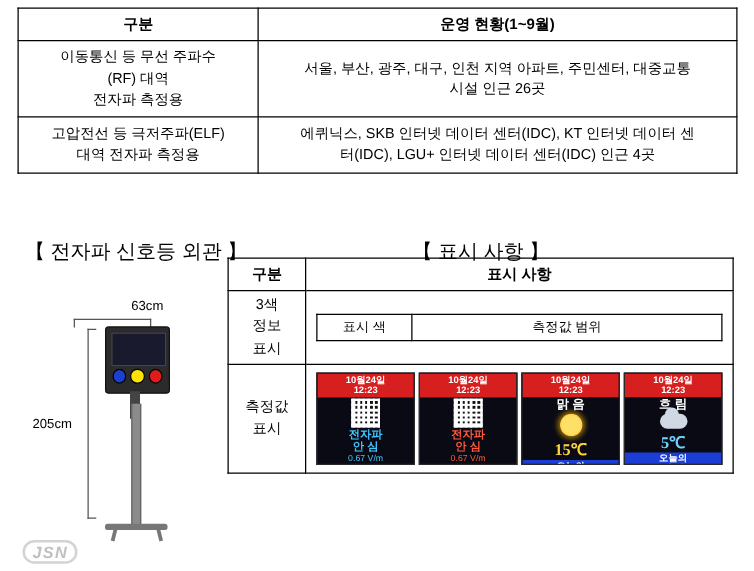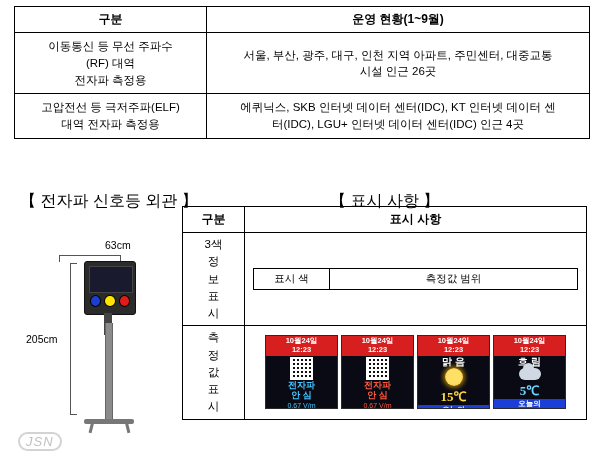--- a/index.html
+++ b/index.html
@@ -148,21 +148,21 @@
     top: 206px;
     width: 404px;
     border-collapse: collapse;
     table-layout: fixed;
   }
   .right-table td, .right-table th {
     border: 1px solid #000000;
     font-size: 11.5px;
     text-align: center;
     vertical-align: middle;
-    padding: 3px 20px;
+    padding: 3px 8px;
     font-weight: normal;
   }
   .right-table th { font-weight: bold; font-size: 12px; padding: 4px; }
   .rt-col-a { width: 62px; }
   .rt-col-b { width: 342px; }
   .cell-label { line-height: 1.5; font-size: 11.5px; }
   .nested-wrap { padding: 6px 8px 6px 8px !important; }
 
   
   .inner-table {
@@ -281,21 +281,21 @@
     position: absolute;
     left: 18px;
     bottom: 6px;
     display: flex;
     align-items: center;
     gap: 5px;
     opacity: .55;
   }
   .wm-badge {
     font-size: 13px;
-    font-weight: normal;
+    font-weight: bold;
     font-style: italic;
     color: #8d8d8d;
     border: 2px solid #b0b0b0;
     border-radius: 12px;
     padding: 0px 6px;
     letter-spacing: 1px;
   }
   .wm-text {
     font-size: 12.5px;
     font-weight: bold;

